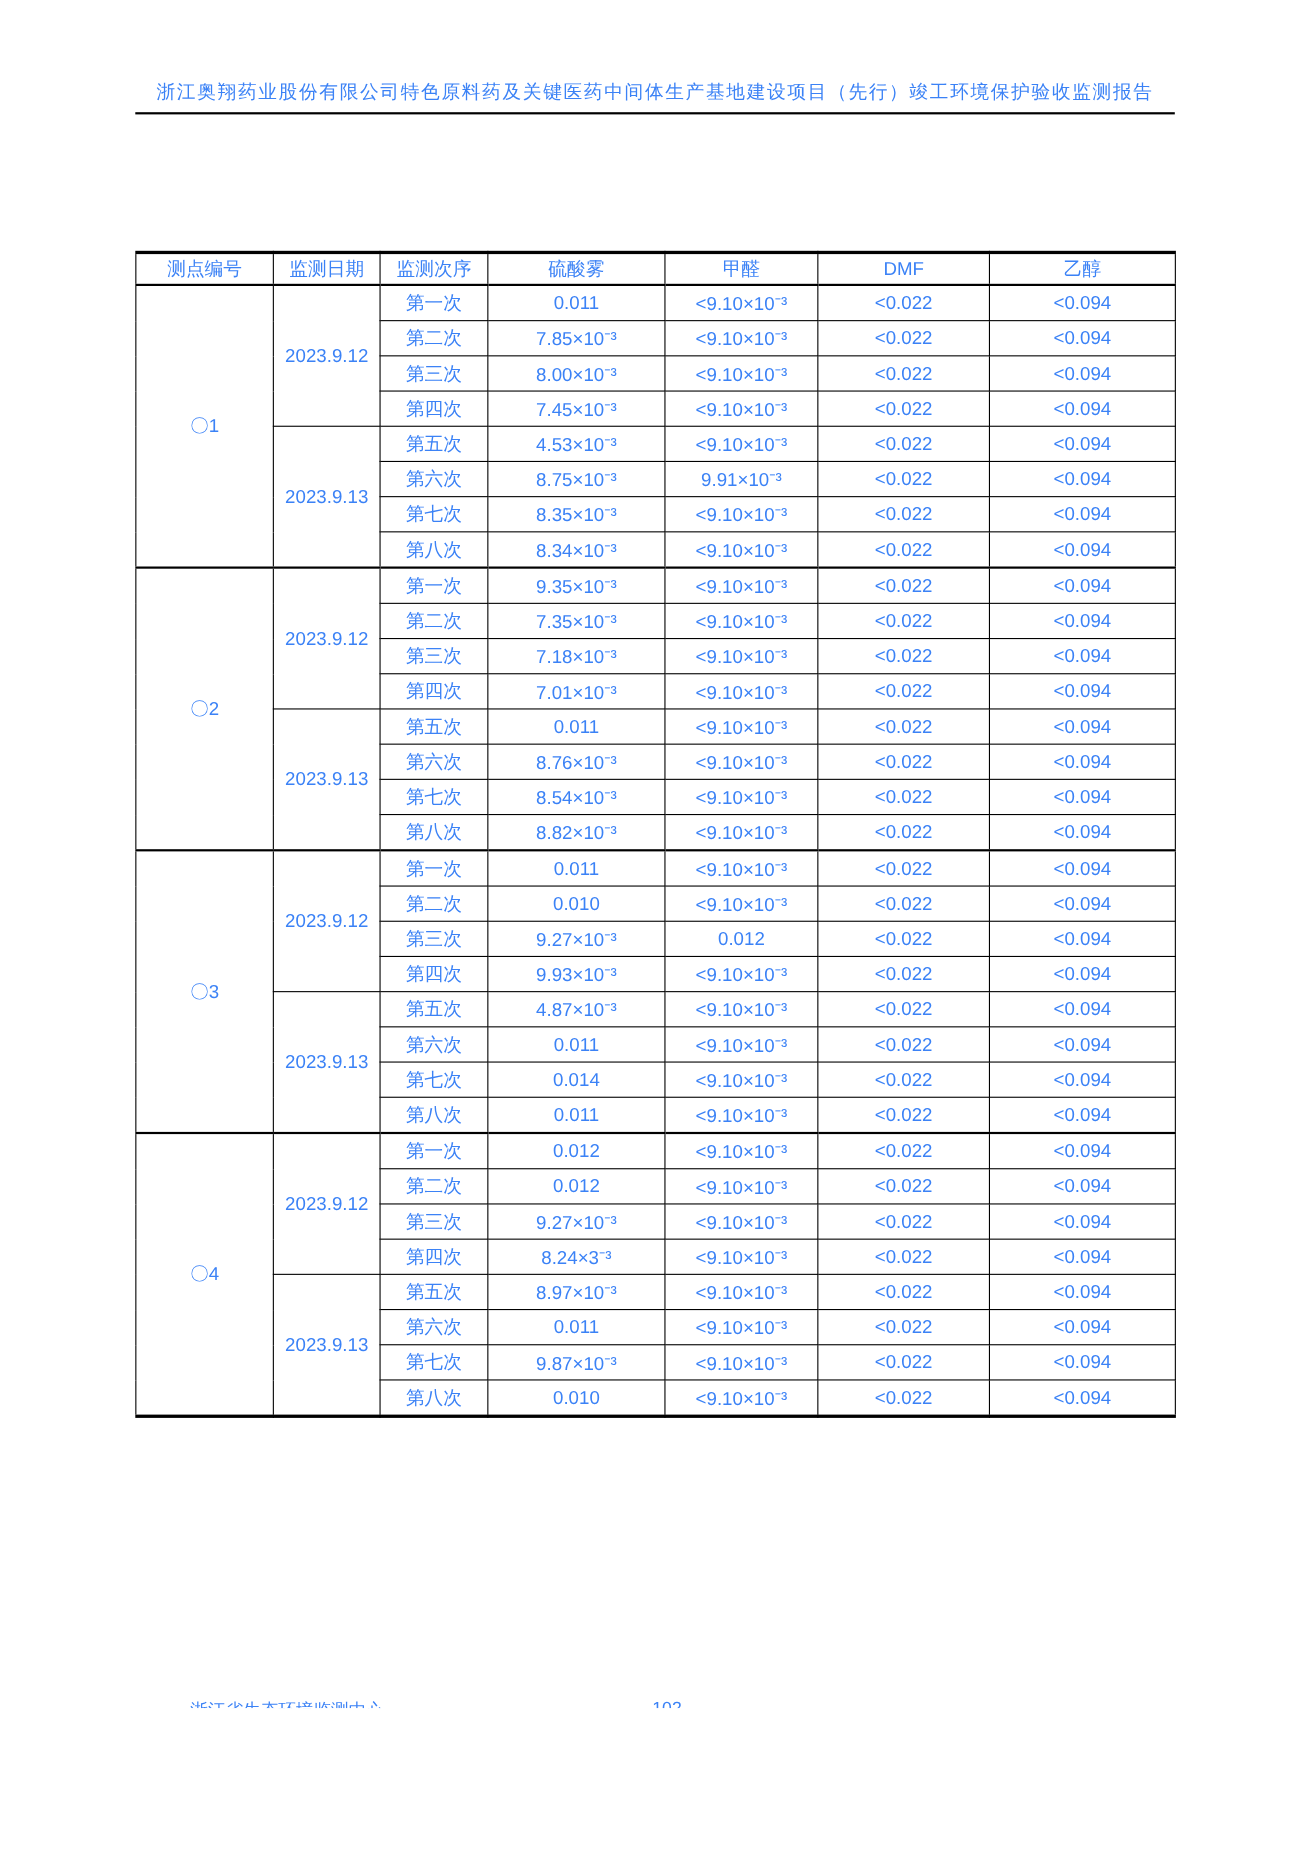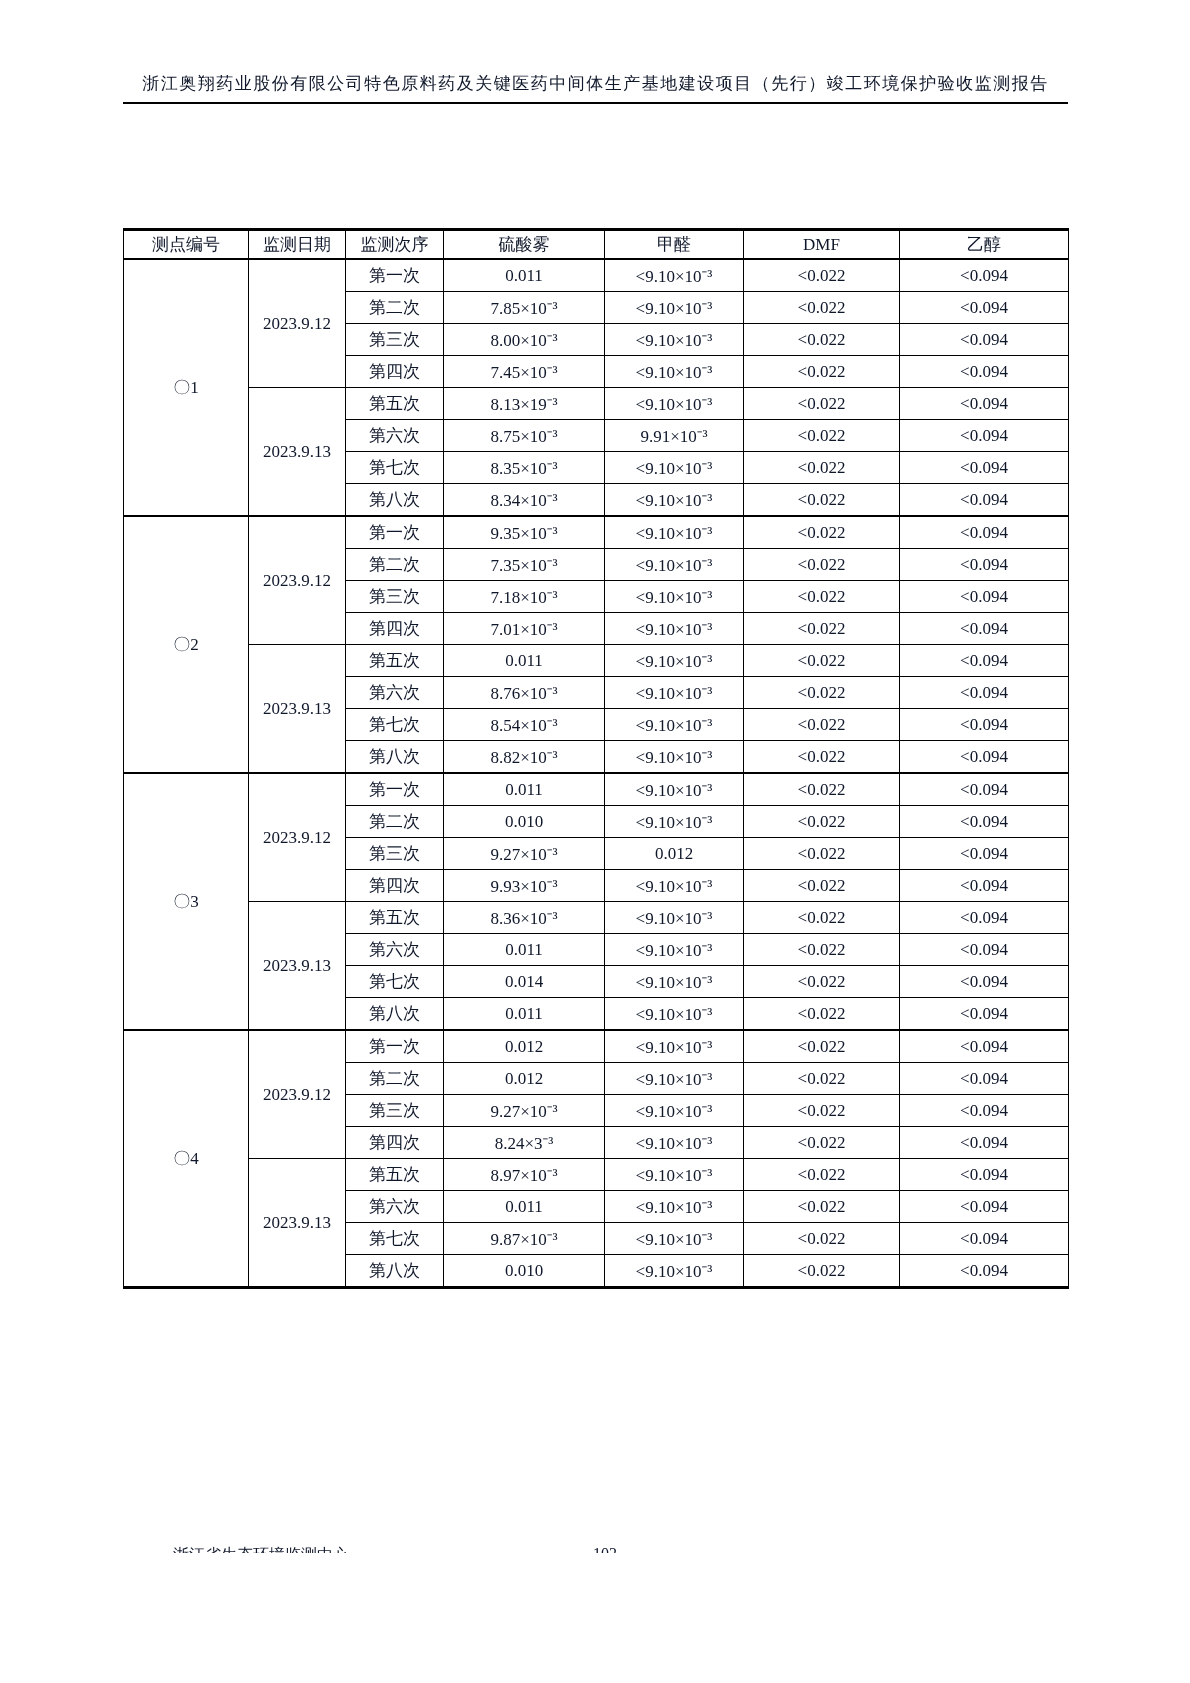--- a/index.html
+++ b/index.html
@@ -1,22 +1,22 @@
 <!DOCTYPE html>
 <html><head>
 <meta charset="utf-8">
 <style>
   html, body { margin: 0; padding: 0; background: #ffffff; }
   .page {
     position: relative;
     width: 1190px;
     height: 1553px;
     background: #ffffff;
-    color: #0f172a;
-    font-family: Liberation Serif, serif;
+    color: #3b82f6;
+    font-family: Liberation Sans, sans-serif;
     overflow: hidden;
   }
   .doc-header {
     position: absolute;
     top: 72px;
     left: 123px;
     width: 945px;
     text-align: center;
     font-size: 17px;
     letter-spacing: 1.5px;
@@ -139,21 +139,21 @@
         <tr>
           <td>第四次</td>
           <td>7.45×10⁻³</td>
           <td>&lt;9.10×10⁻³</td>
           <td>&lt;0.022</td>
           <td>&lt;0.094</td>
         </tr>
         <tr>
           <td rowspan="4">2023.9.13</td>
           <td>第五次</td>
-          <td>8.13×19⁻³</td>
+          <td>4.53×10⁻³</td>
           <td>&lt;9.10×10⁻³</td>
           <td>&lt;0.022</td>
           <td>&lt;0.094</td>
         </tr>
         <tr>
           <td>第六次</td>
           <td>8.75×10⁻³</td>
           <td>9.91×10⁻³</td>
           <td>&lt;0.022</td>
           <td>&lt;0.094</td>
@@ -257,21 +257,21 @@
         <tr>
           <td>第四次</td>
           <td>9.93×10⁻³</td>
           <td>&lt;9.10×10⁻³</td>
           <td>&lt;0.022</td>
           <td>&lt;0.094</td>
         </tr>
         <tr>
           <td rowspan="4">2023.9.13</td>
           <td>第五次</td>
-          <td>8.36×10⁻³</td>
+          <td>4.87×10⁻³</td>
           <td>&lt;9.10×10⁻³</td>
           <td>&lt;0.022</td>
           <td>&lt;0.094</td>
         </tr>
         <tr>
           <td>第六次</td>
           <td>0.011</td>
           <td>&lt;9.10×10⁻³</td>
           <td>&lt;0.022</td>
           <td>&lt;0.094</td>

